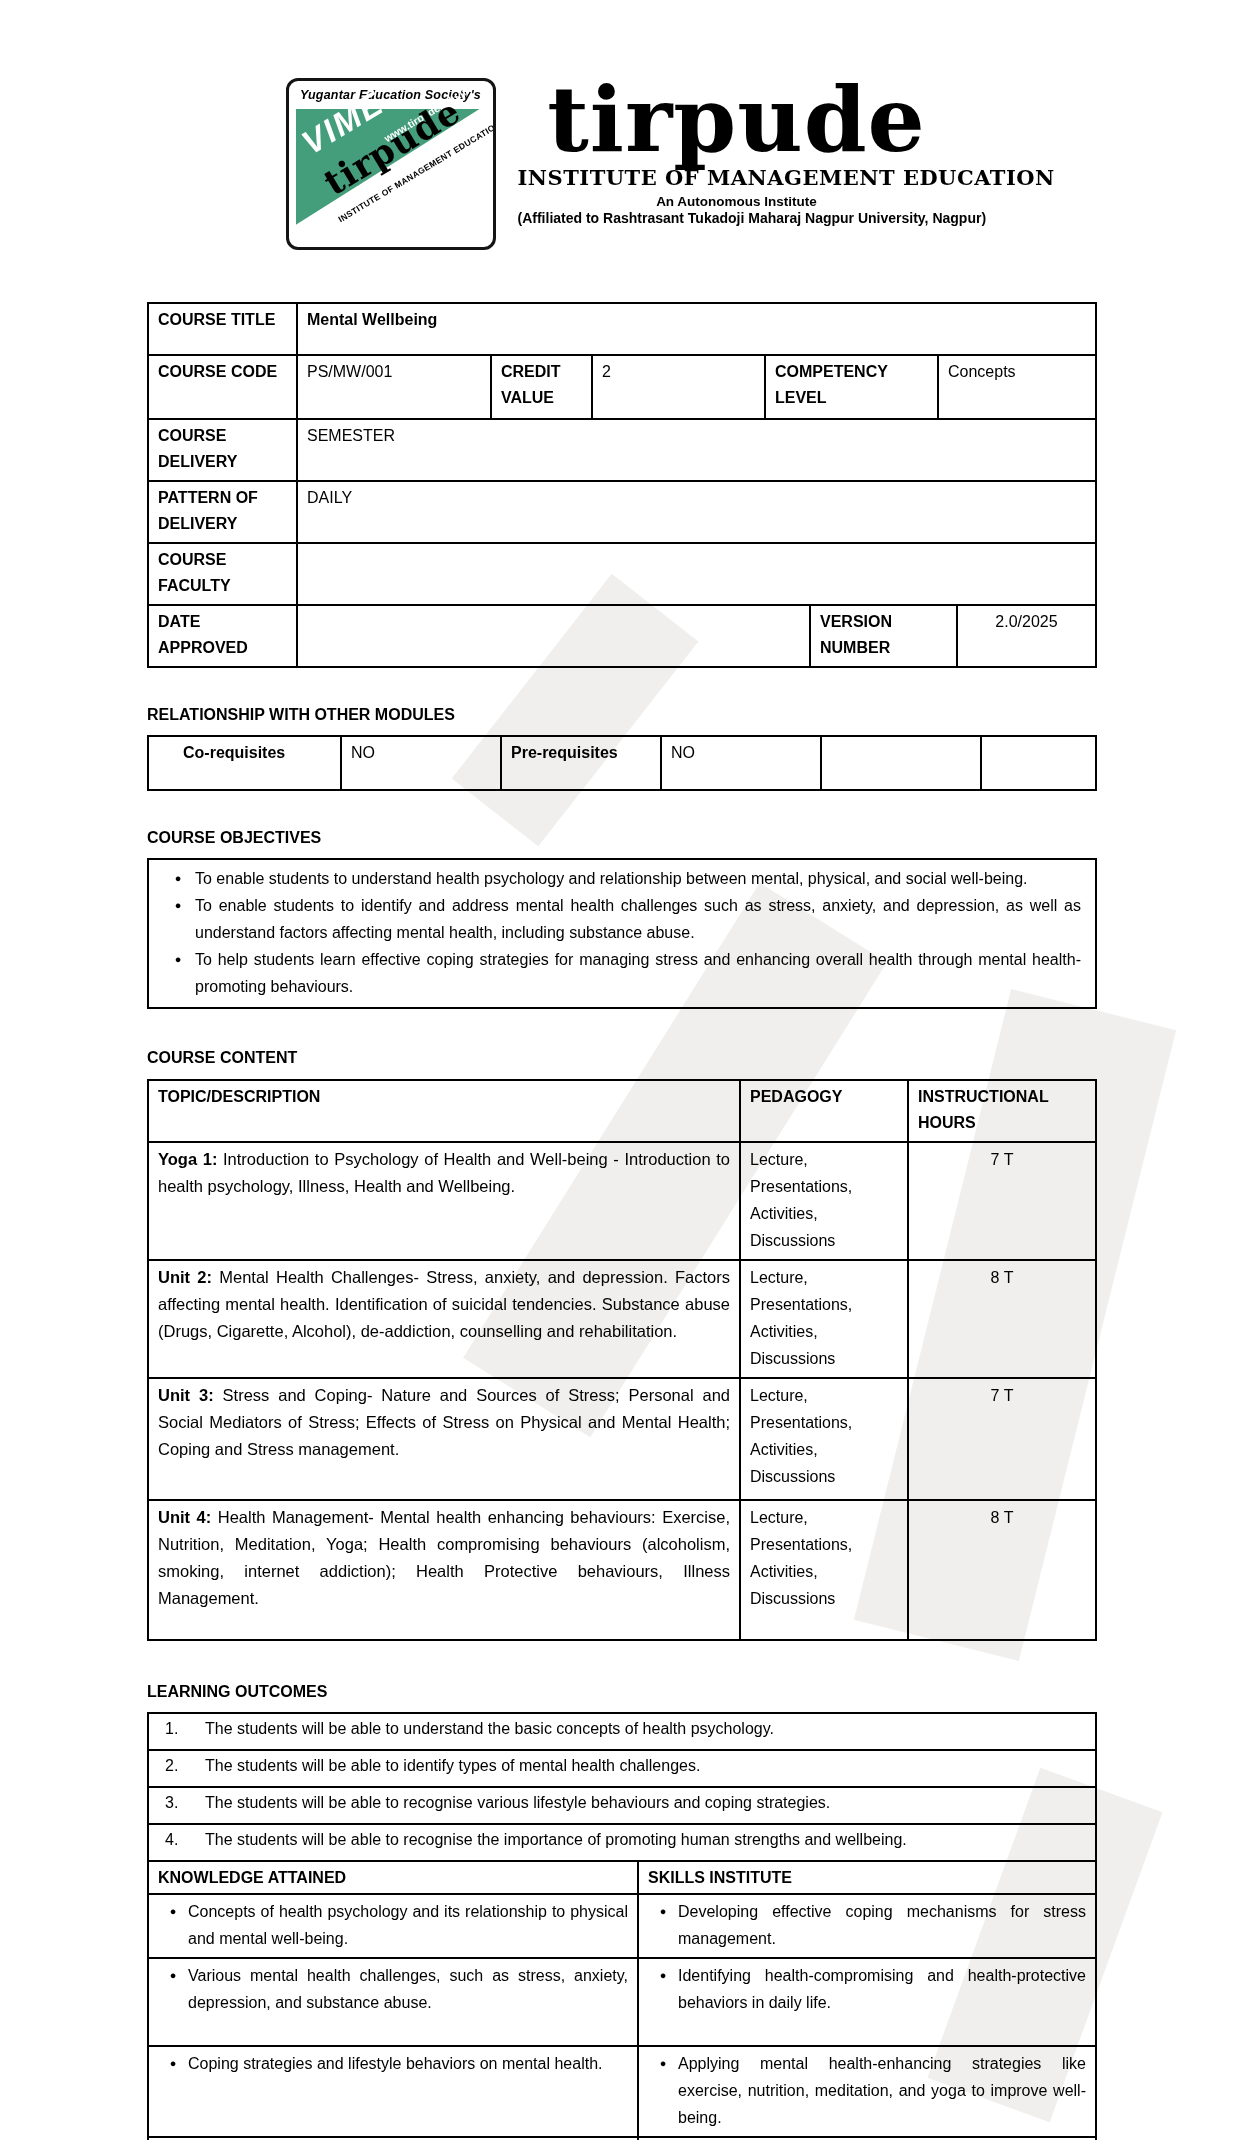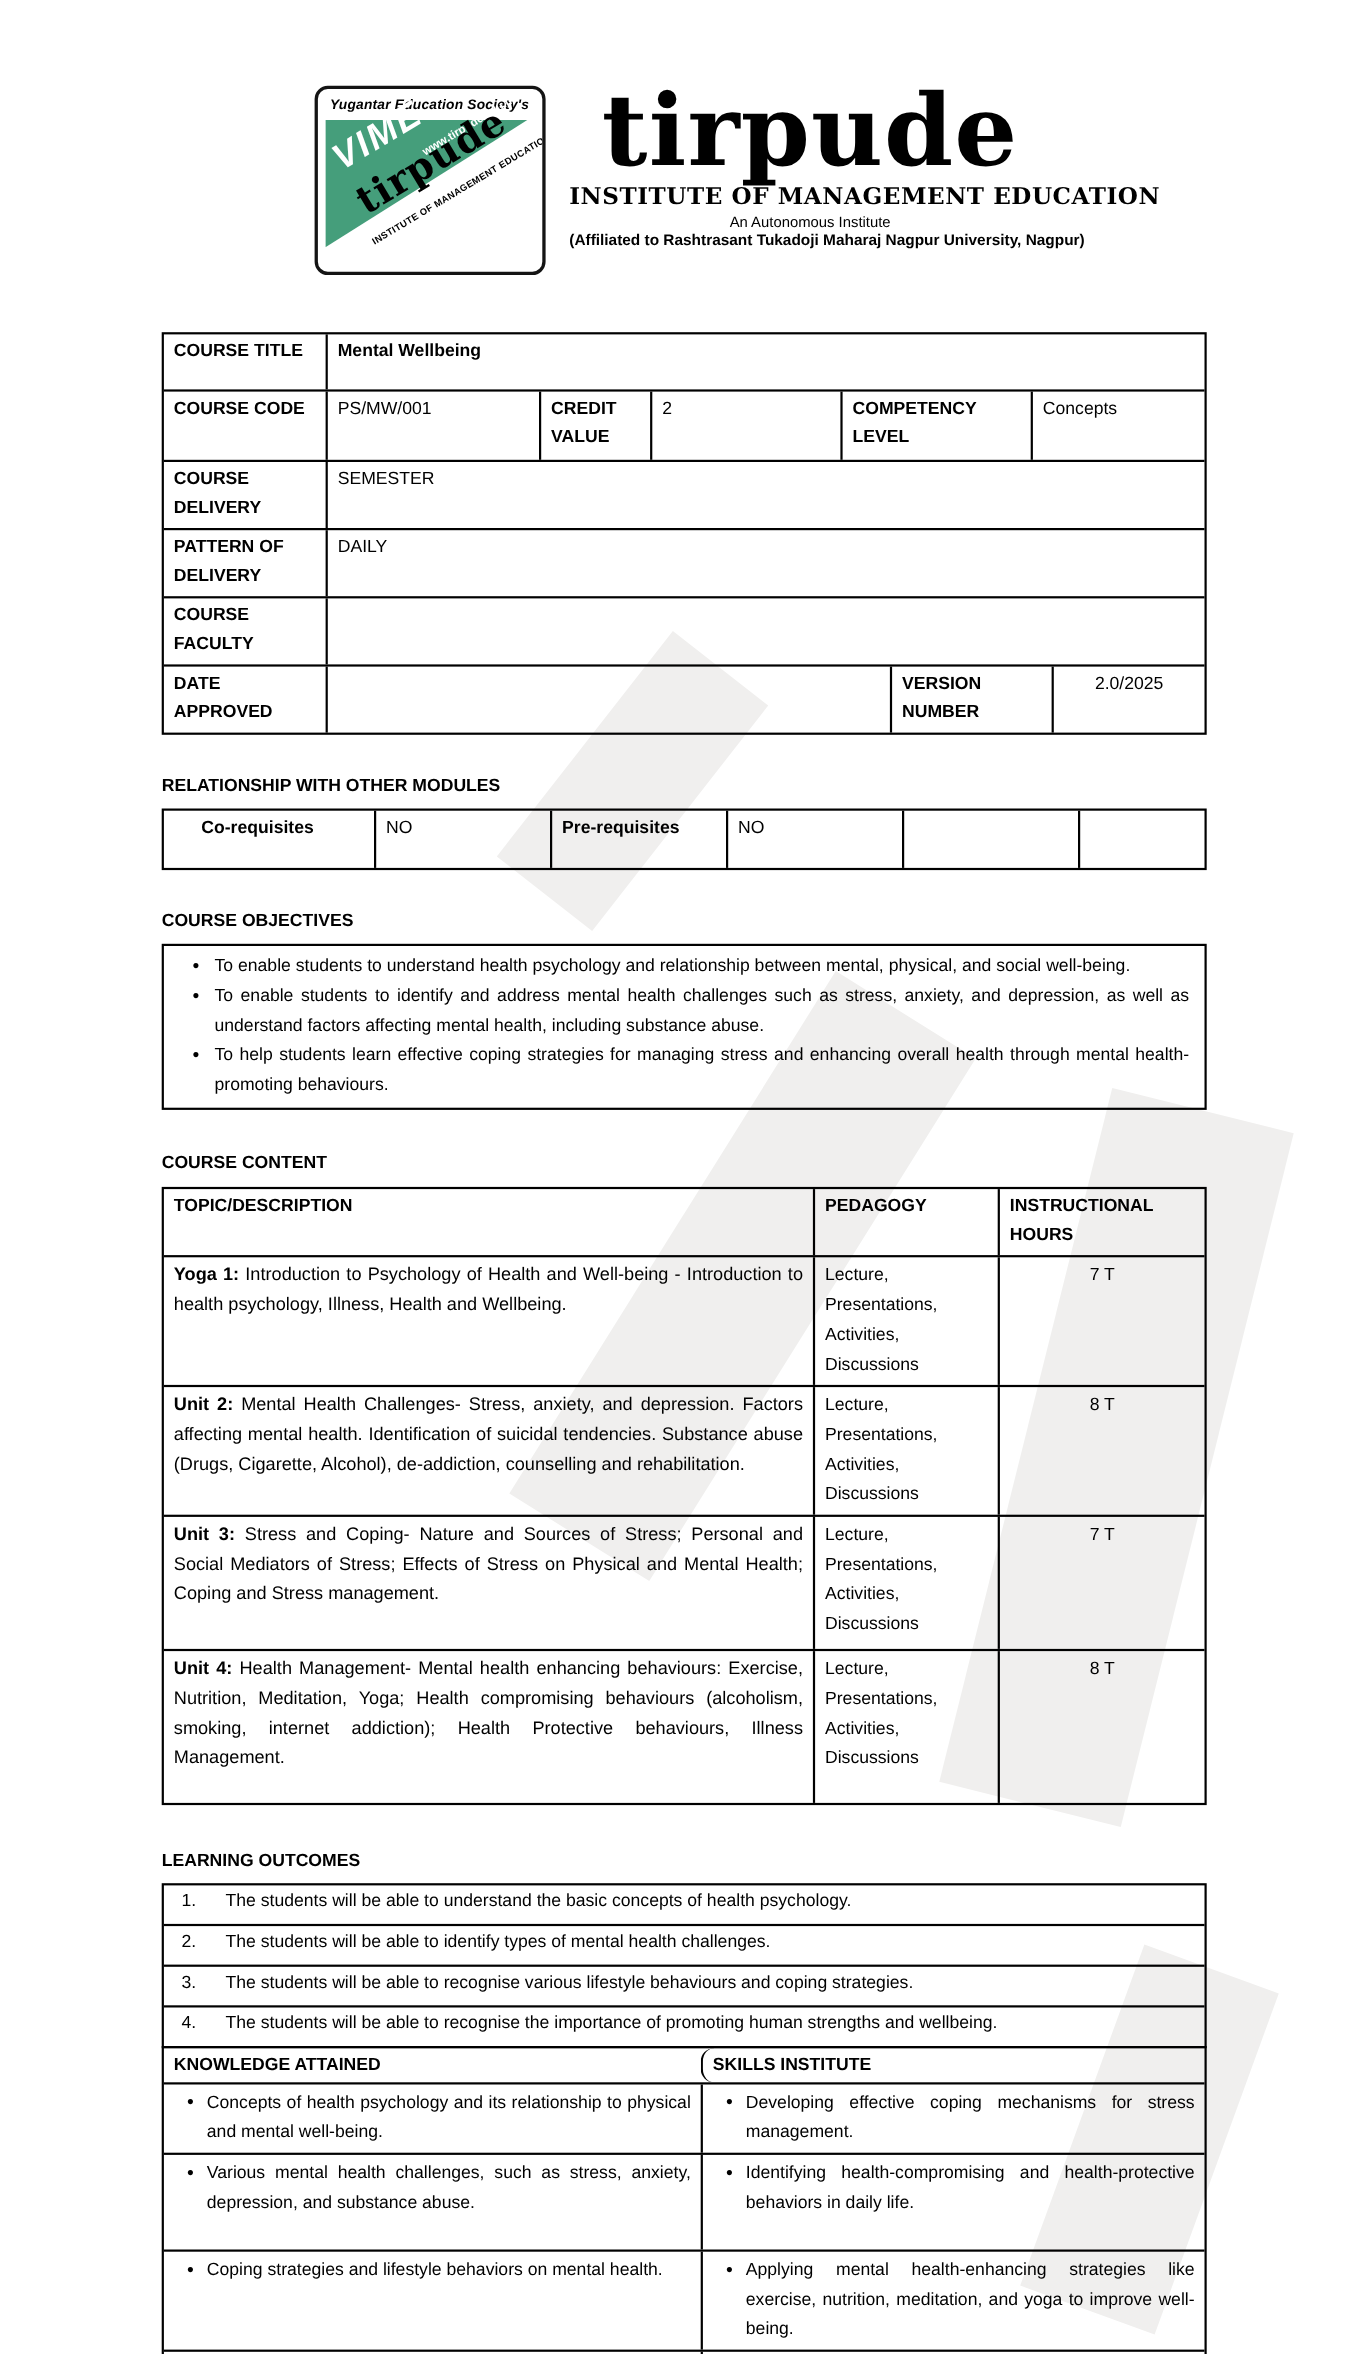--- a/index.html
+++ b/index.html
@@ -20,21 +20,21 @@
   .logo-box{width:204px;height:166px;border:3px solid #141414;border-radius:12px;position:relative;overflow:hidden;background:#fff;flex:0 0 auto;}
   .logo-society{font-size:12.5px;font-weight:bold;font-style:italic;text-align:center;margin-top:7px;letter-spacing:.2px;}
   .logo-tri{position:absolute;left:7px;top:28px;width:184px;height:116px;clip-path:polygon(0 0,100% 0,0 100%);}
   .logo-vime{position:absolute;left:16px;top:46px;font-size:33px;font-weight:bold;font-style:italic;color:#fff;transform:rotate(-31deg);transform-origin:left center;letter-spacing:2px;}
   .logo-url{position:absolute;left:96px;top:52px;font-size:10.5px;font-weight:bold;color:#fff;transform:rotate(-31deg);transform-origin:left center;}
   .logo-word{position:absolute;left:38px;top:84px;font-family:"DejaVu Serif",serif;font-weight:bold;font-size:35px;transform:rotate(-31deg);transform-origin:left center;letter-spacing:1px;}
   .logo-ime{position:absolute;left:50px;top:134px;font-size:8.5px;font-weight:bold;transform:rotate(-31deg);transform-origin:left center;white-space:nowrap;letter-spacing:.4px;}
   .brand{width:438px;text-align:center;margin-top:0;}
   .brand-word{font-family:"DejaVu Serif",serif;font-weight:bold;font-size:90px;line-height:.92;letter-spacing:1px;}
   .brand-sub{font-family:"DejaVu Serif",serif;font-weight:bold;font-size:21px;margin-top:4px;letter-spacing:.5px;white-space:nowrap;}
-  .brand-auto{font-size:13.5px;font-weight:normal;margin-top:4px;text-align:center;}
+  .brand-auto{font-size:13.5px;font-weight:bold;margin-top:4px;text-align:center;}
   .brand-aff{font-size:14px;font-weight:bold;margin-top:1px;white-space:nowrap;}
 
   
   .content{width:950px;margin-left:147px;font-size:16px;line-height:26px;}
   .sec-head{font-weight:bold;font-size:16px;margin:0;}
   
   .tbl{border:2px solid #000;}
   .grow{display:grid;border-top:2px solid #000;}
   .tbl .grow:first-child{border-top:none;}
   .cell{border-left:2px solid #000;padding:3px 9px 5px 9px;min-width:0;}
@@ -77,21 +77,21 @@
   #lo-head{margin-top:38px;}
   #lo-table{margin-top:7px;}
   .lor{display:flex;min-height:30px;padding:2px 10px 3px 16px;}
   .lo-num{flex:0 0 40px;}
   .lo-text{flex:1;max-width:800px;}
 
   
   #ks-table{margin-top:-2px;}
   .ksr{grid-template-columns:488px 1fr;}
   .ks-head{min-height:30px;}
-  .ks-head .cell{padding-top:2px;padding-bottom:2px;border-radius:12px;}
+  .ks-head .cell{padding-top:2px;padding-bottom:2px;}
   .ksr .cell{line-height:27px;}
   .ks1{min-height:56px;}.ks2{min-height:86px;}.ks3{min-height:88px;}.ks4{min-height:58px;}
   .ks-bullet .bullet-glyph{flex:0 0 30px;}
 </style>
 </head>
 <body>
 
 <div class="wm" id="wm1"></div>
 <div class="wm" id="wm2"></div>
 <div class="wm" id="wm3"></div>

